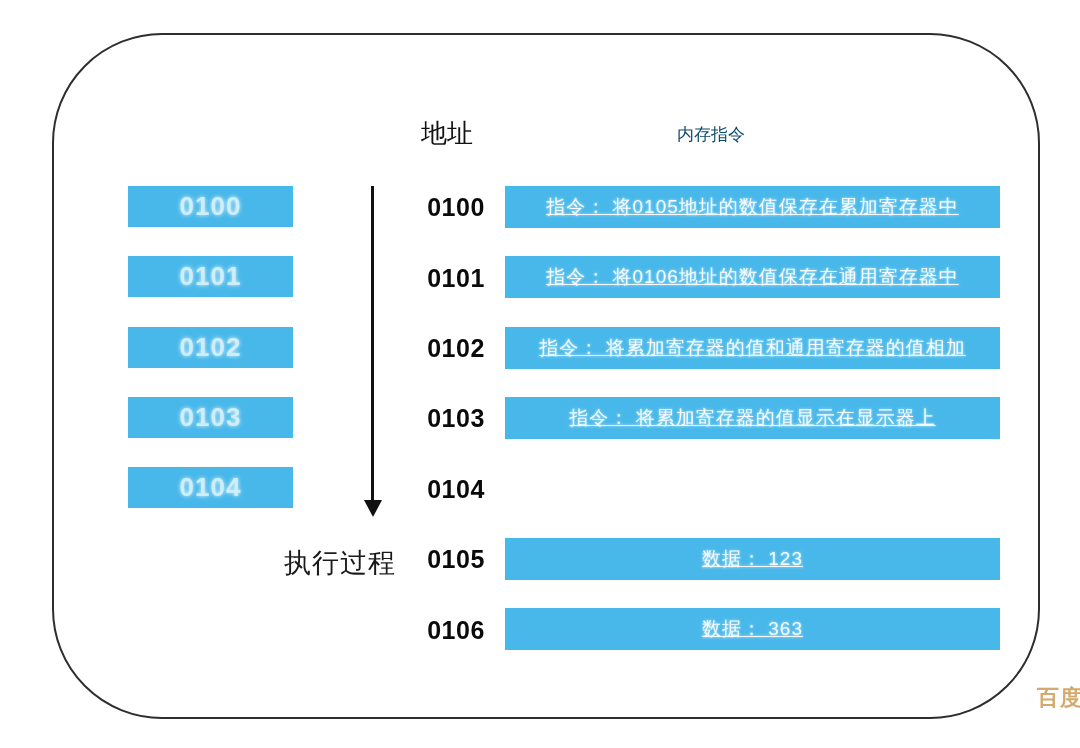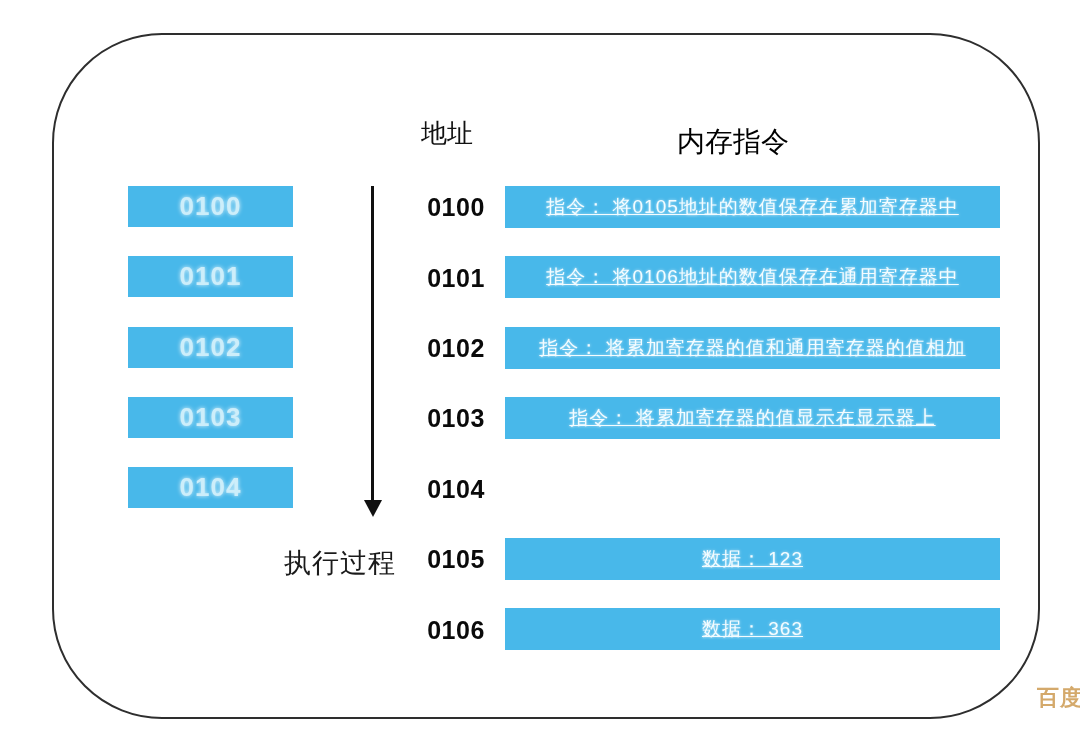--- a/index.html
+++ b/index.html
@@ -46,22 +46,22 @@
     width: 70px;
     font-size: 26px;
     color: #111111;
     white-space: nowrap;
   }
   .instr-header {
     position: absolute;
     left: 677px;
     top: 123px;
     width: 120px;
-    font-size: 28px;
-    color: #000000;
+    font-size: 17px;
+    color: #0c4a6e;
     white-space: nowrap;
   }
   
   .pc-box {
     position: absolute;
     left: 128px;
     width: 165px;
     height: 41px;
     background: #48b8ea;
     display: flex;

